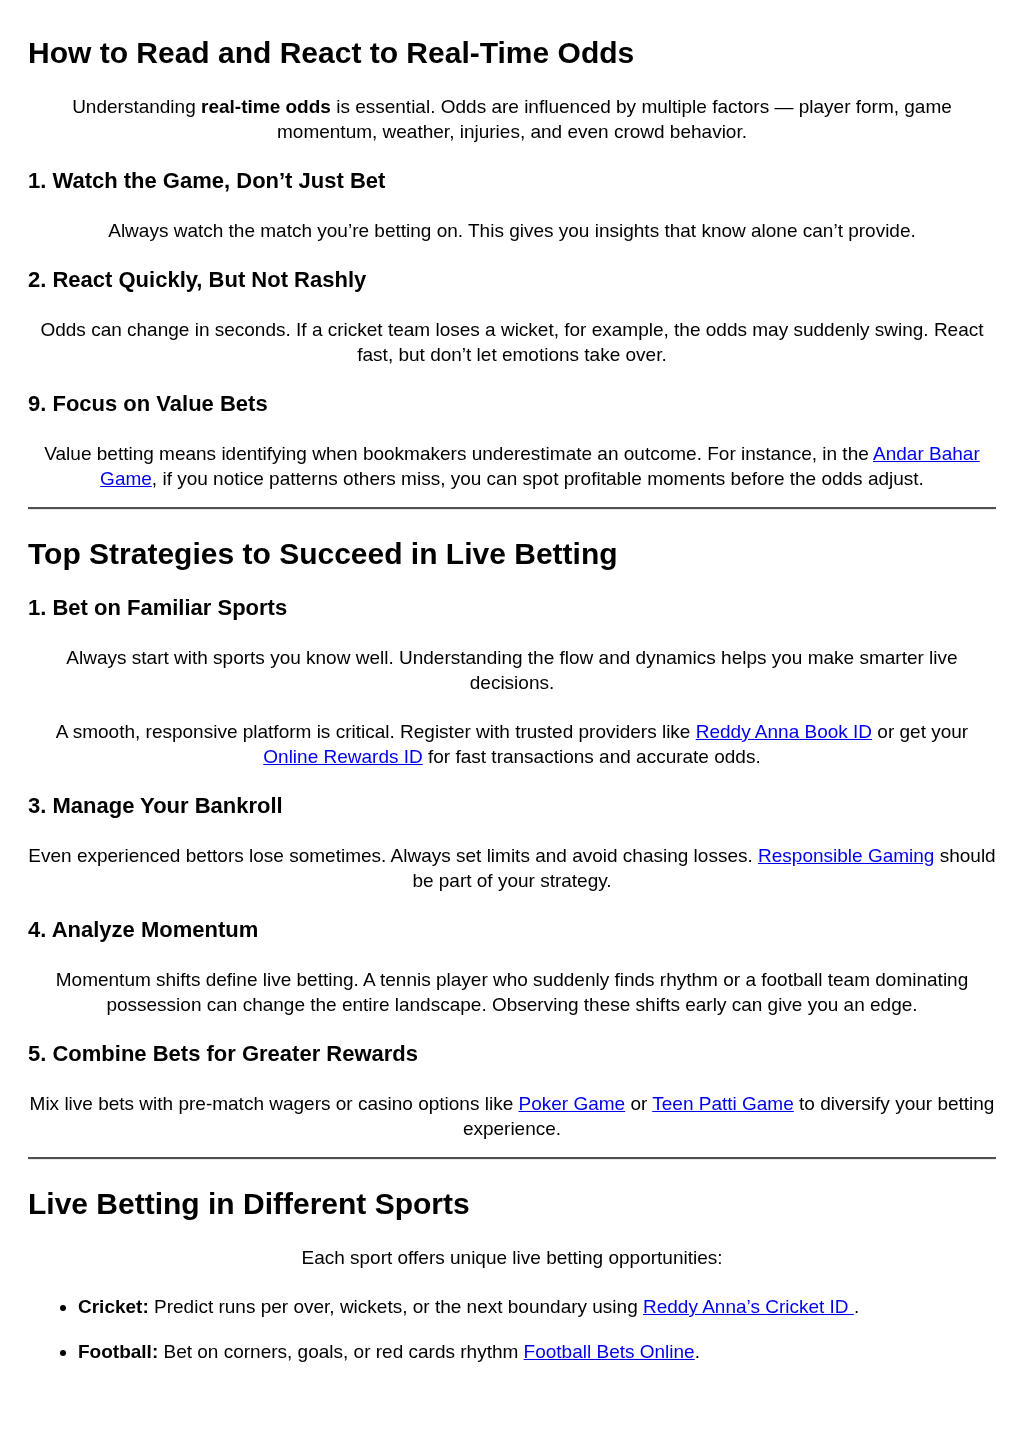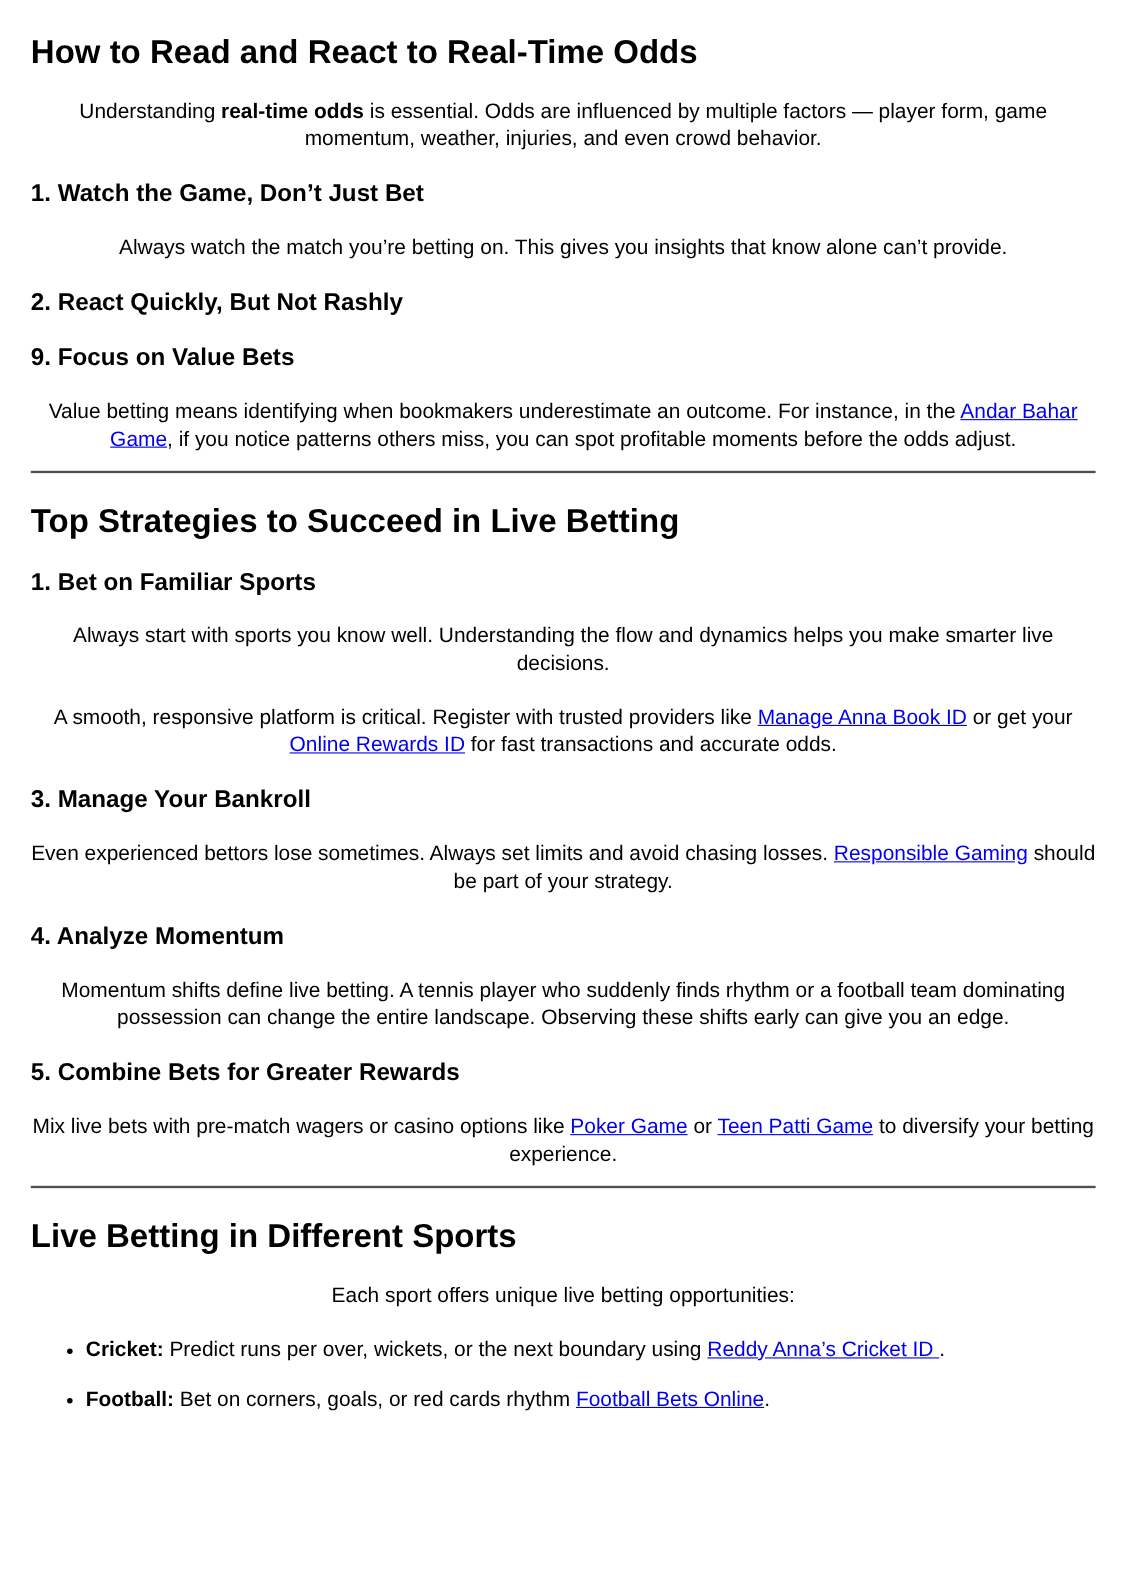--- a/index.html
+++ b/index.html
@@ -11,22 +11,22 @@
     width: 1024px;
     min-height: 1449px;
     color: #000000;
     font-family: "Liberation Sans", "DejaVu Sans", sans-serif;
     font-size: 19px;
     line-height: 25px;
     -webkit-font-smoothing: antialiased;
   }
   .page {
     width: 968px;
-    margin: 12px 28px;
-    padding-top: 1px; 
+    margin: 0 28px;
+    padding-top: 18px; 
   }
   section { display: block; }
   h1 {
     font-size: 30px;
     line-height: 35px;
     font-weight: bold;
     margin: 17px 0 24px 0;
   }
   h3 {
     font-size: 22px;
@@ -64,29 +64,30 @@
 </head>
 <body>
 
 <div class="page">
     <section>
       <h1><span>How to Read and React to Real-Time Odds</span></h1>
       <p><span>Understanding </span><strong>real-time odds</strong><span> is essential. Odds are influenced by multiple factors — player form, game momentum, weather, injuries, and even crowd behavior.</span></p>
       <h3><span>1. Watch the Game, Don’t Just Bet</span></h3>
       <p><span>Always watch the match you’re betting on. This gives you insights that know alone can’t provide.</span></p>
       <h3><span>2. React Quickly, But Not Rashly</span></h3>
+      <p><span>Odds can change in seconds. If a cricket team loses a wicket, for example, the odds may suddenly swing. React fast, but don’t let emotions take over.</span></p>
       <h3><span>9. Focus on Value Bets</span></h3>
       <p><span>Value betting means identifying when bookmakers underestimate an outcome. For instance, in the </span><a href="#">Andar Bahar Game</a><span>, if you notice patterns others miss, you can spot profitable moments before the odds adjust.</span></p>
       <hr>
     </section>
     <section>
       <h1><span>Top Strategies to Succeed in Live Betting</span></h1>
       <h3><span>1. Bet on Familiar Sports</span></h3>
       <p><span>Always start with sports you know well. Understanding the flow and dynamics helps you make smarter live decisions.</span></p>
-      <p><span>A smooth, responsive platform is critical. Register with trusted providers like </span><a href="#">Manage Anna Book ID</a><span> or get your </span><a href="#">Online Rewards ID</a><span> for fast transactions and accurate odds.</span></p>
+      <p><span>A smooth, responsive platform is critical. Register with trusted providers like </span><a href="#">Reddy Anna Book ID</a><span> or get your </span><a href="#">Online Rewards ID</a><span> for fast transactions and accurate odds.</span></p>
       <h3><span>3. Manage Your Bankroll</span></h3>
       <p><span>Even experienced bettors lose sometimes. Always set limits and avoid chasing losses. </span><a href="#">Responsible Gaming</a><span> should be part of your strategy.</span></p>
       <h3><span>4. Analyze Momentum</span></h3>
       <p><span>Momentum shifts define live betting. A tennis player who suddenly finds rhythm or a football team dominating possession can change the entire landscape. Observing these shifts early can give you an edge.</span></p>
       <h3><span>5. Combine Bets for Greater Rewards</span></h3>
       <p><span>Mix live bets with pre-match wagers or casino options like </span><a href="#">Poker Game</a><span> or </span><a href="#">Teen Patti Game</a><span> to diversify your betting experience.</span></p>
       <hr>
     </section>
     <section>
       <h1><span>Live Betting in Different Sports</span></h1>

